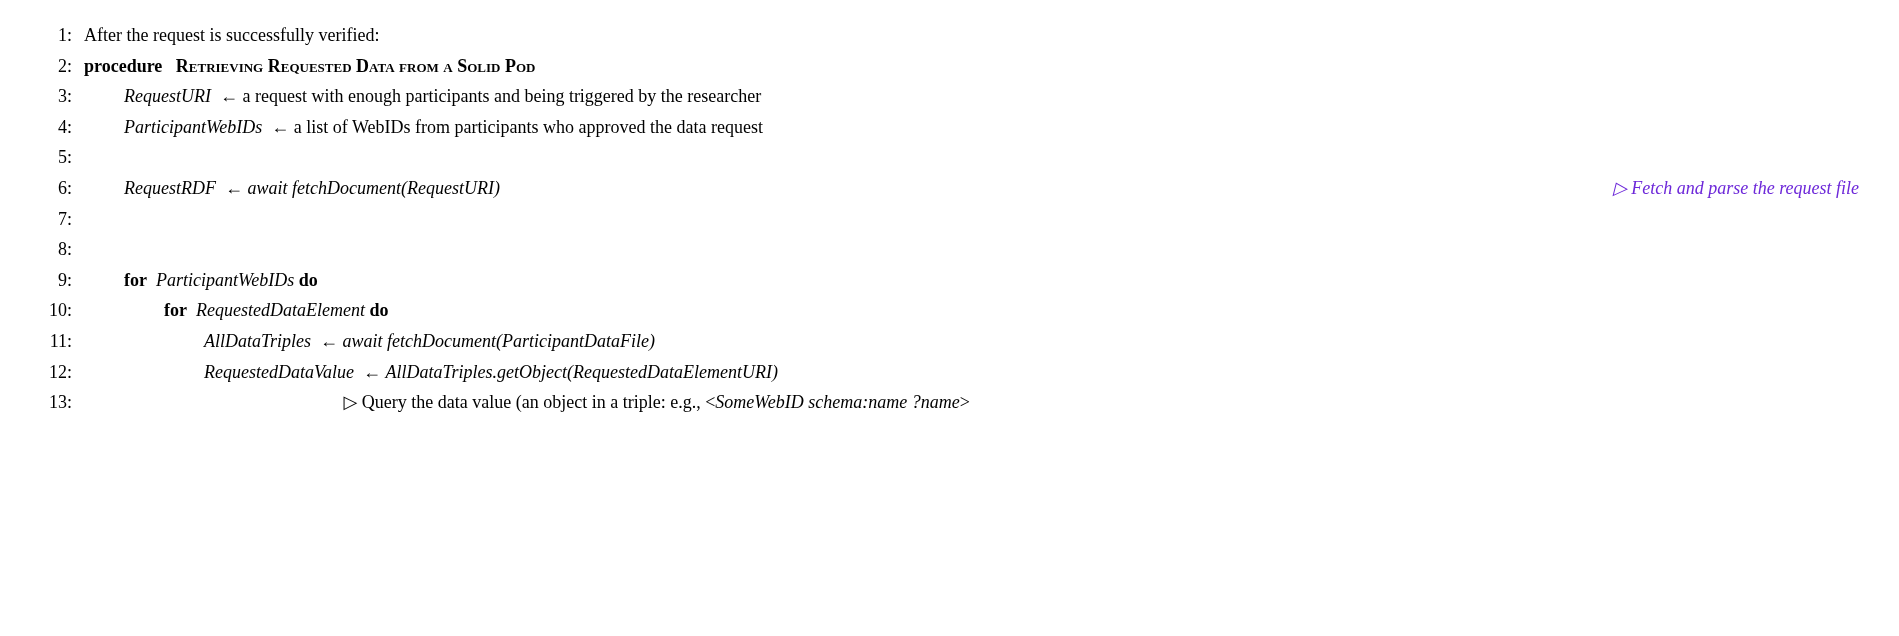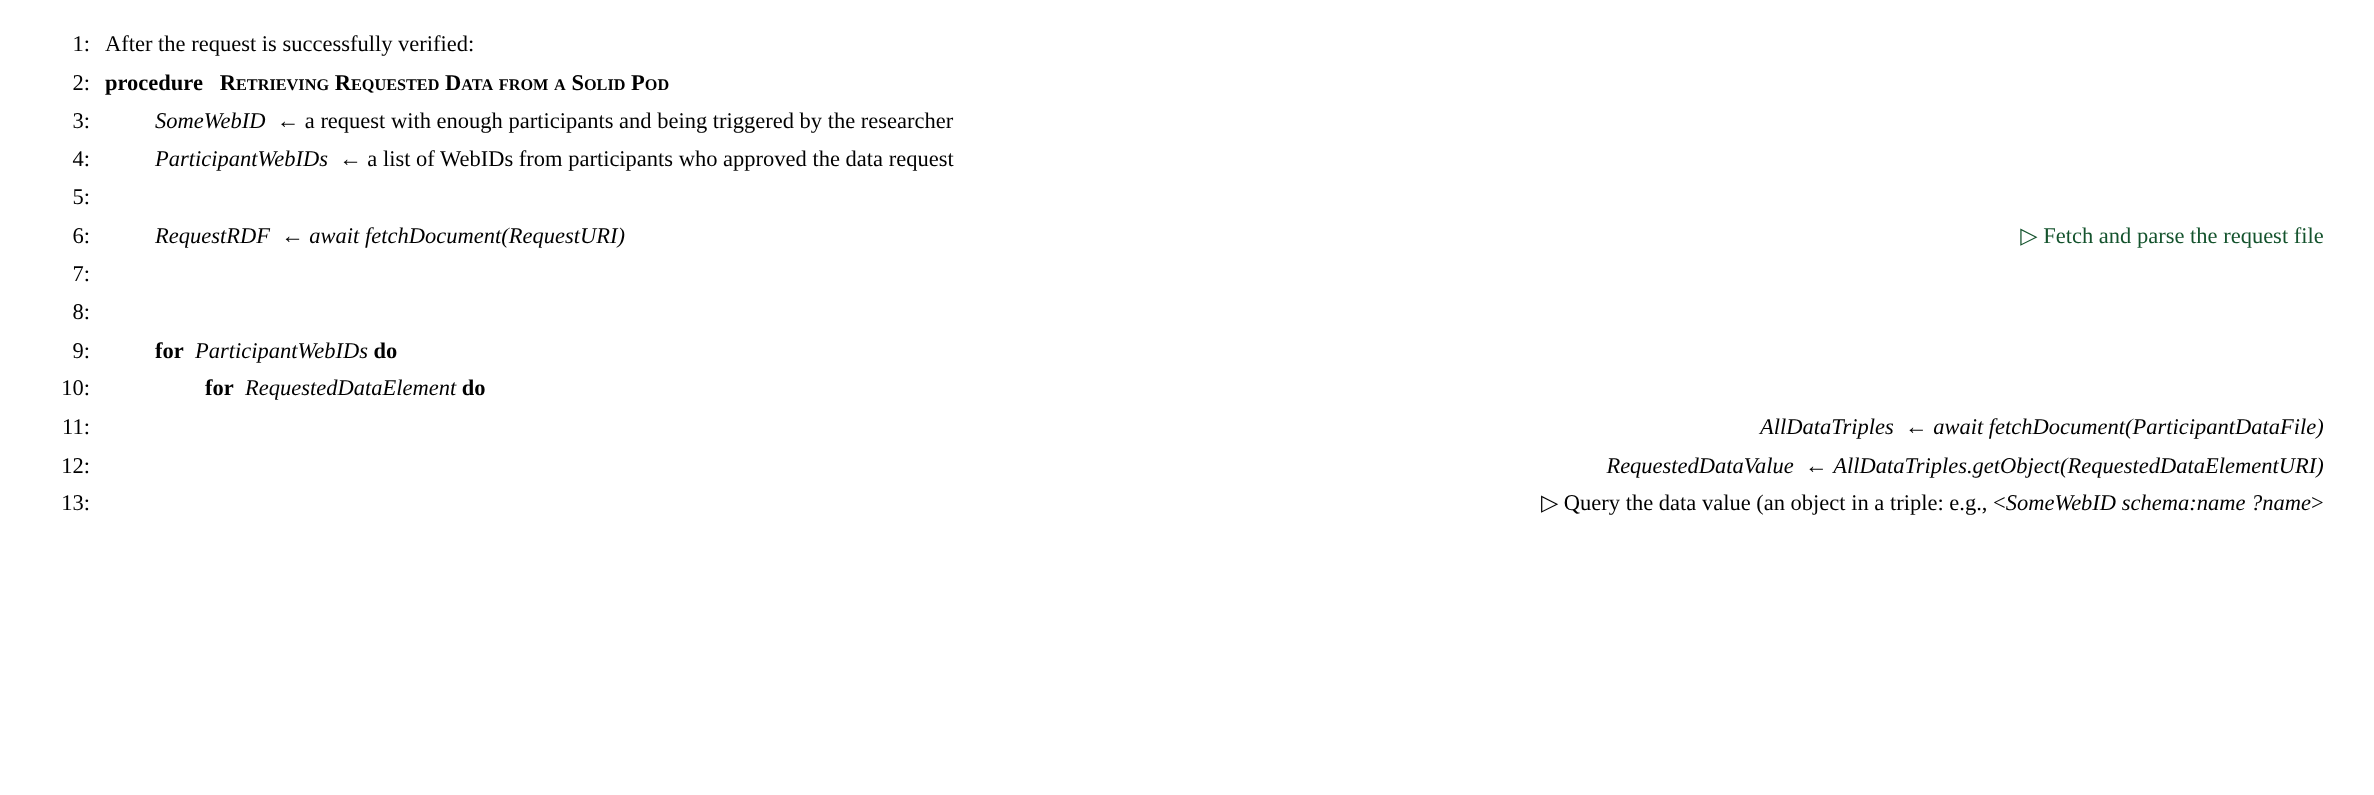--- a/index.html
+++ b/index.html
@@ -41,31 +41,31 @@
       align-items: flex-end;
       flex-wrap: nowrap;
     }
     .line-text {
       flex: 1;
     }
     .comment {
       margin-left: auto;
       padding-left: 40px;
       white-space: nowrap;
-      color: #14532d;
+      font-style: italic;
+      color: #6d28d9;
     }
     .indent-1 {
       padding-left: 40px;
     }
     .indent-2 {
       padding-left: 80px;
     }
     .indent-3 {
       padding-left: 120px;
-      flex-direction: column;
     }
     .bold {
       font-weight: bold;
     }
     .italic {
       font-style: italic;
     }
     .bold-italic {
       font-weight: normal;
       font-style: italic;
@@ -95,21 +95,21 @@
         &nbsp;
         <span class="procedure-title">Retrieving Requested Data from a Solid Pod</span>
       </span>
     </div>
   </div>
 
   <div class="line">
     <span class="line-number">3:</span>
     <div class="line-content indent-1">
       <span class="line-text">
-        <span class="italic">SomeWebID</span>
+        <span class="italic">RequestURI</span>
         &nbsp;←&nbsp;a request with enough participants and being triggered by the researcher
       </span>
     </div>
   </div>
 
   <div class="line">
     <span class="line-number">4:</span>
     <div class="line-content indent-1">
       <span class="line-text">
         <span class="italic">ParticipantWebIDs</span>

